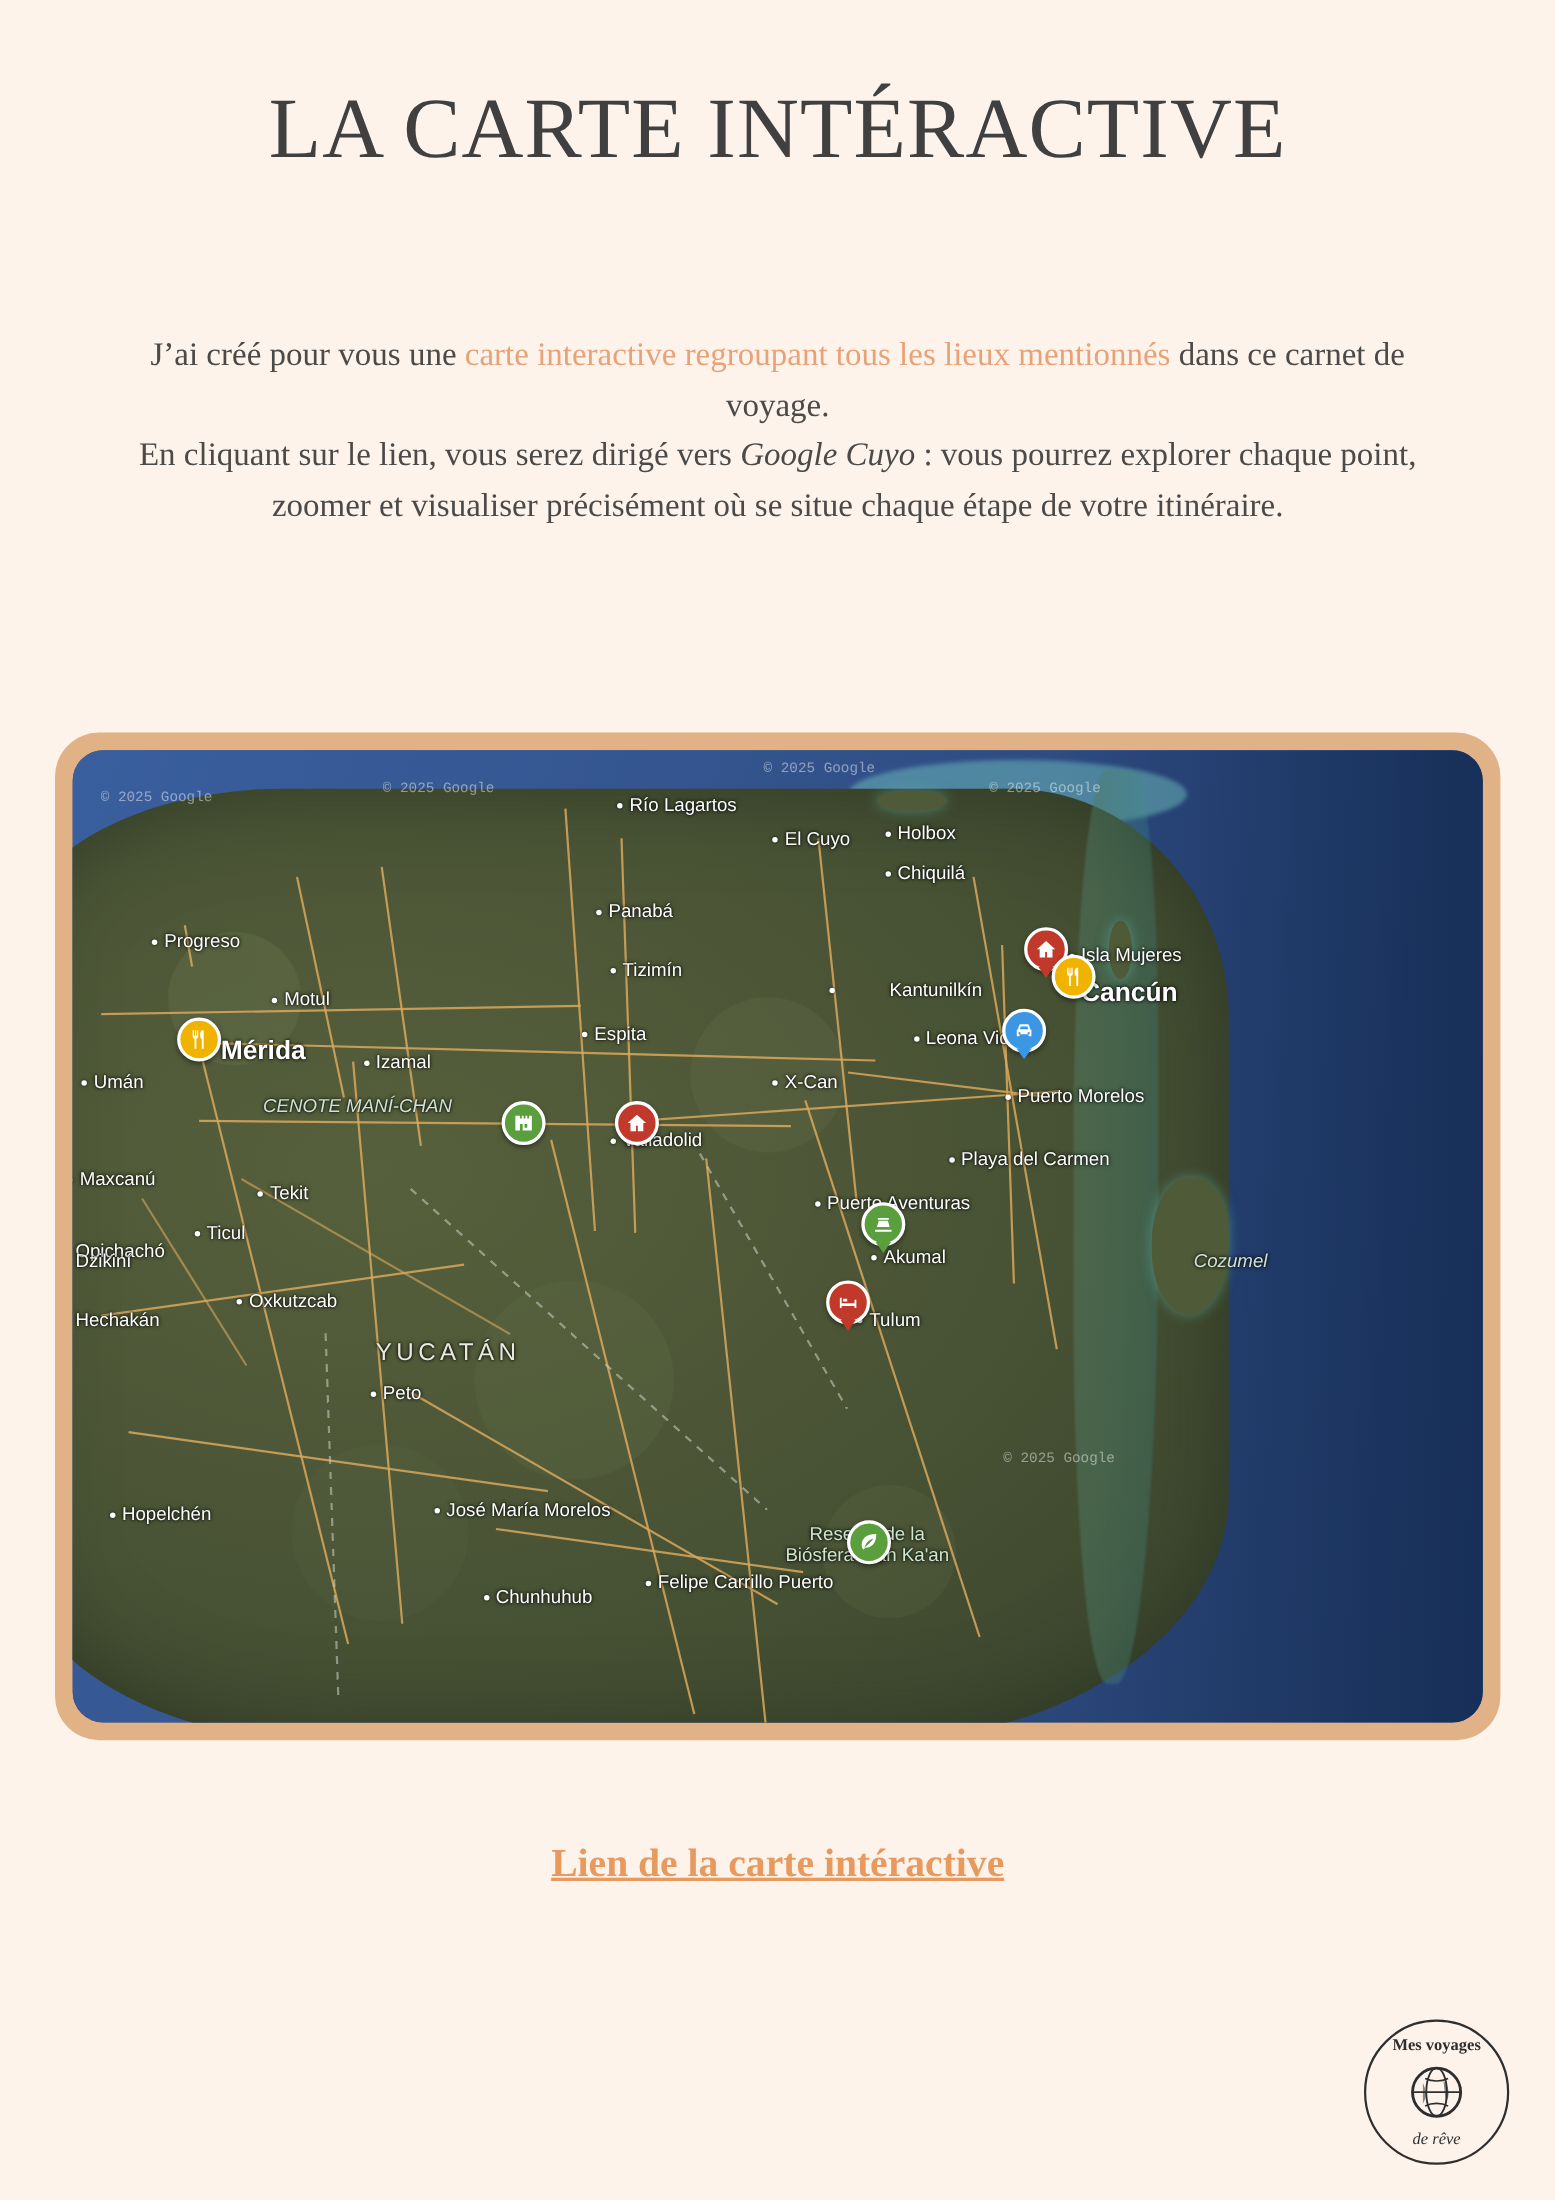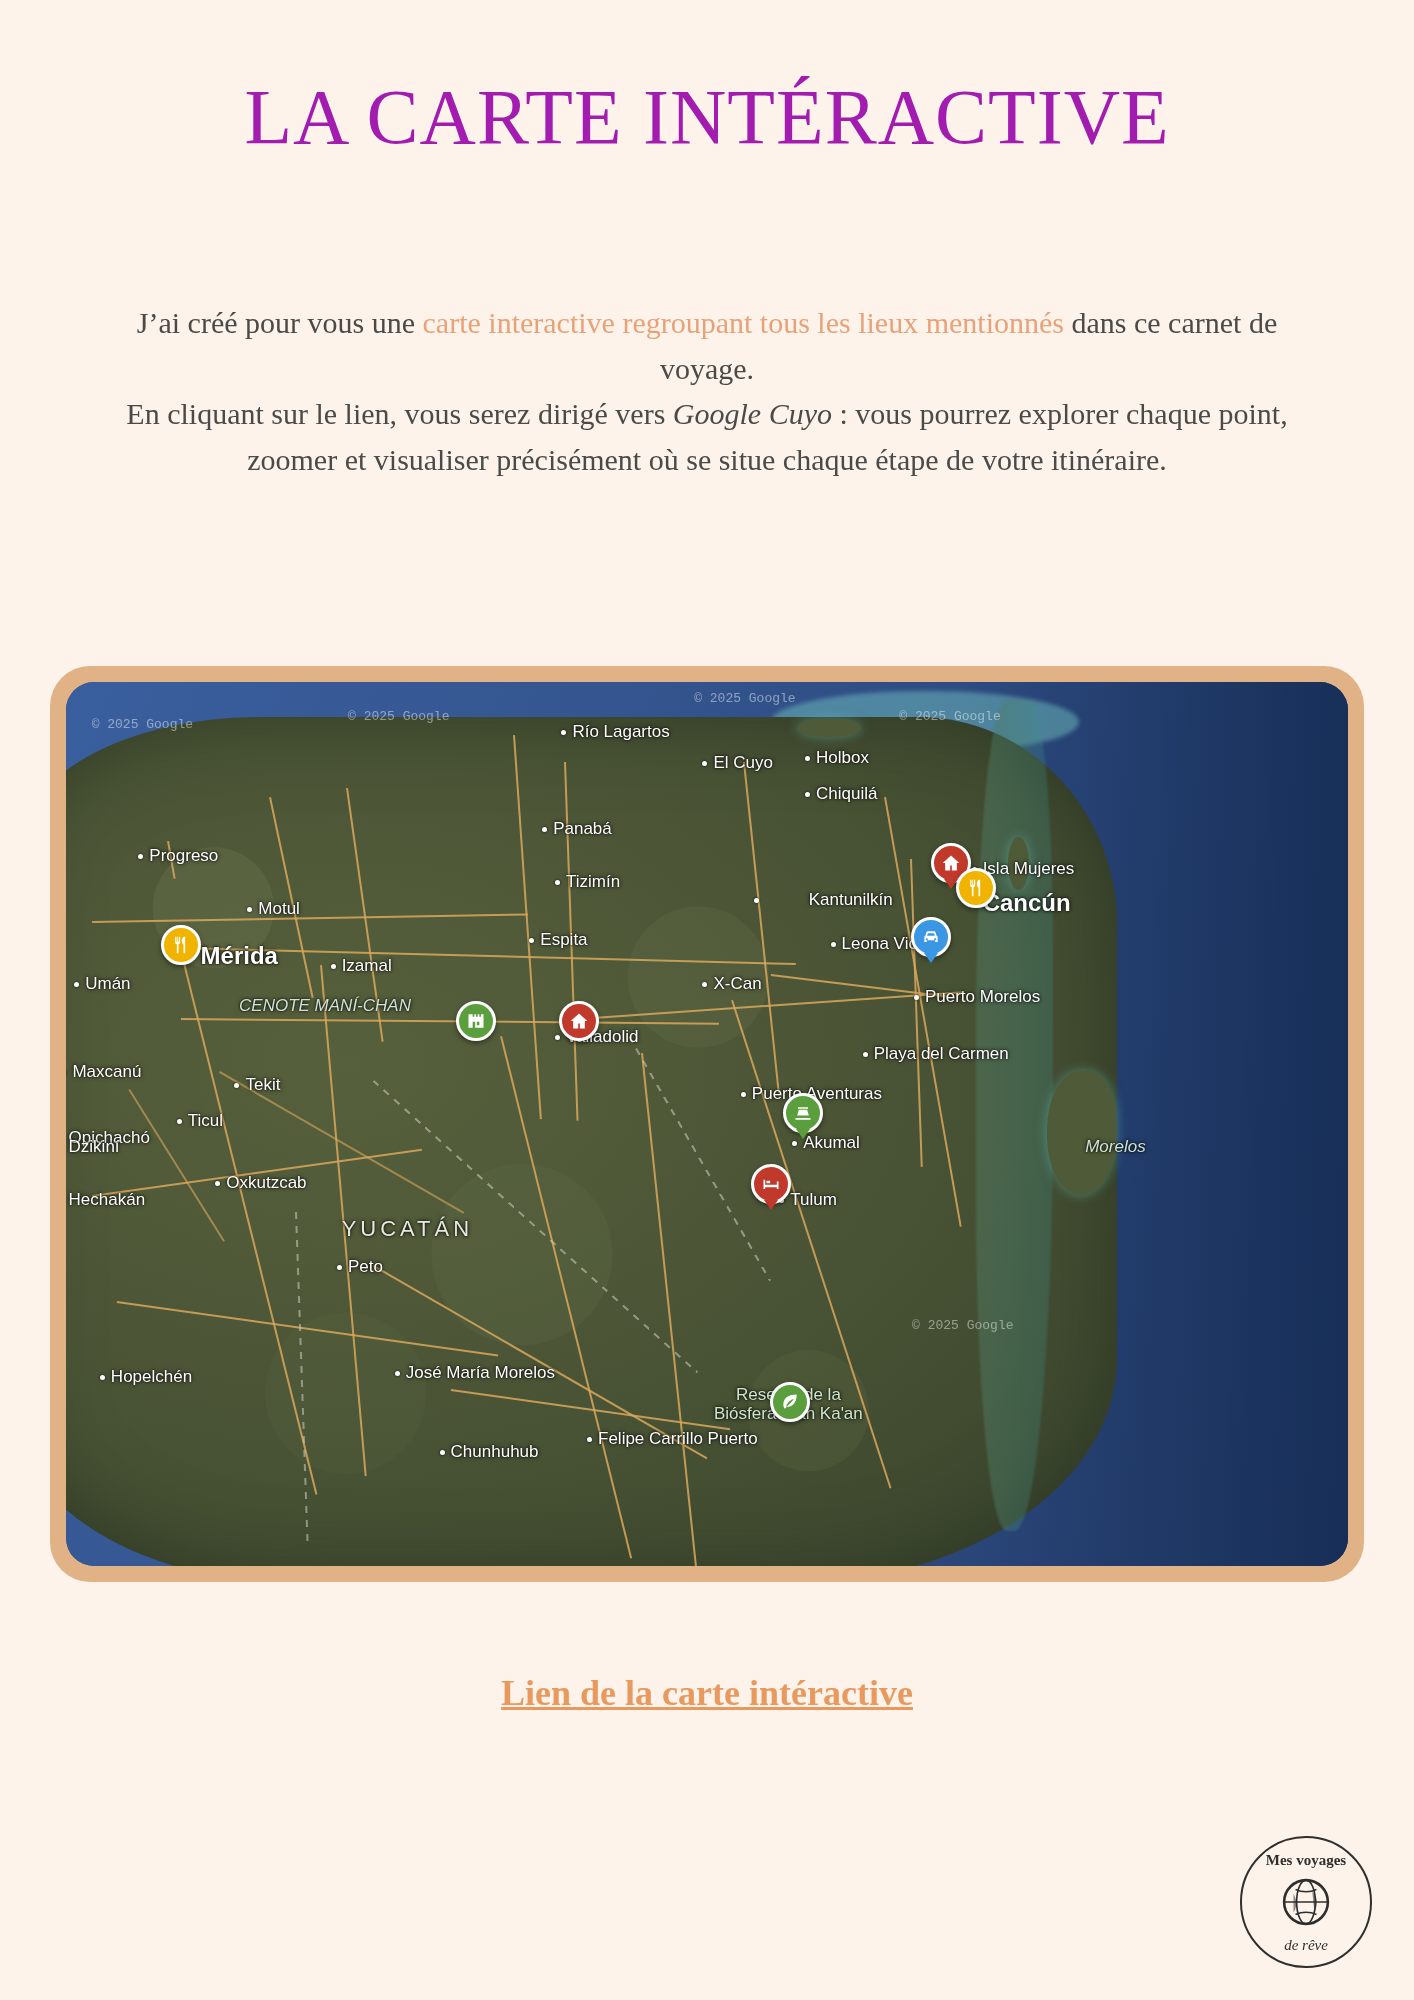--- a/index.html
+++ b/index.html
@@ -19,21 +19,21 @@
   
   .page-title {
     position: absolute;
     top: 72px;
     left: 0;
     width: 100%;
     text-align: center;
     font-family: "Liberation Serif", serif;
     font-size: 78px;
     letter-spacing: 1px;
-    color: #a21caf;
+    color: #404040;
     font-weight: 400;
   }
 
   
   .intro {
     position: absolute;
     top: 300px;
     left: 88px;
     width: 1238px;
     text-align: center;
@@ -348,21 +348,21 @@
         <div class="mlabel dotted" style="left: 22%; top: 65%;">Peto</div>
         <div class="mlabel dotted" style="left: 3.5%; top: 77.5%;">Hopelchén</div>
         <div class="mlabel dotted" style="left: 26.5%; top: 77%;">José María Morelos</div>
         <div class="mlabel dotted" style="left: 30%; top: 86%;">Chunhuhub</div>
         <div class="mlabel dotted" style="left: 41.5%; top: 84.5%; text-align: right;">Felipe Carrillo Puerto</div>
       </div>
 
     <div id="region-layer">
         <div class="mlabel region" style="left: 21.5%; top: 60.5%;">YUCATÁN</div>
         <div class="mlabel italic" style="left: 13.5%; top: 35.5%; max-width: 160px;">CENOTE MANÍ-CHAN</div>
-        <div class="mlabel italic" style="left: 79.5%; top: 51.5%;">Morelos</div>
+        <div class="mlabel italic" style="left: 79.5%; top: 51.5%;">Cozumel</div>
         <div class="mlabel park" style="left: 50.5%; top: 79.5%; max-width: 150px; white-space: normal; text-align: center;">Reserva de la Biósfera Sian Ka'an</div>
       </div>
 
     <div id="pin-layer">
         <div class="pin" title="Mérida restaurant" style="left: 9%; top: 29.8%; background: rgb(240, 180, 0); color: rgb(240, 180, 0);">
           <svg viewBox="0 0 24 24">
             <path fill="#fff" d="M5 2v7a2 2 0 0 0 2 2v11h2V11a2 2 0 0 0 2-2V2H9.5v6h-1V2h-1v6h-1V2H5zm11 0c-1.7 0-3 2.2-3 5 0 2.2.9 4 2 4.6V22h2V2h-1z"></path>
           </svg>
         </div>
         <div class="pin pin-tail" title="Cancún hôtel" style="left: 69%; top: 20.5%; background: rgb(192, 57, 43); color: rgb(192, 57, 43);">

